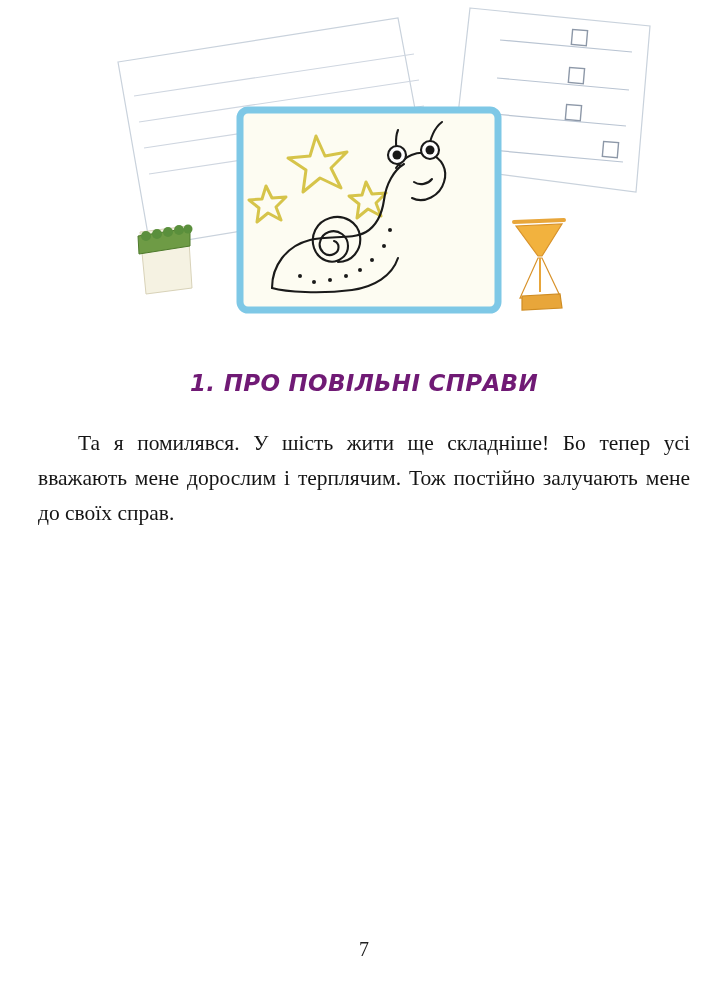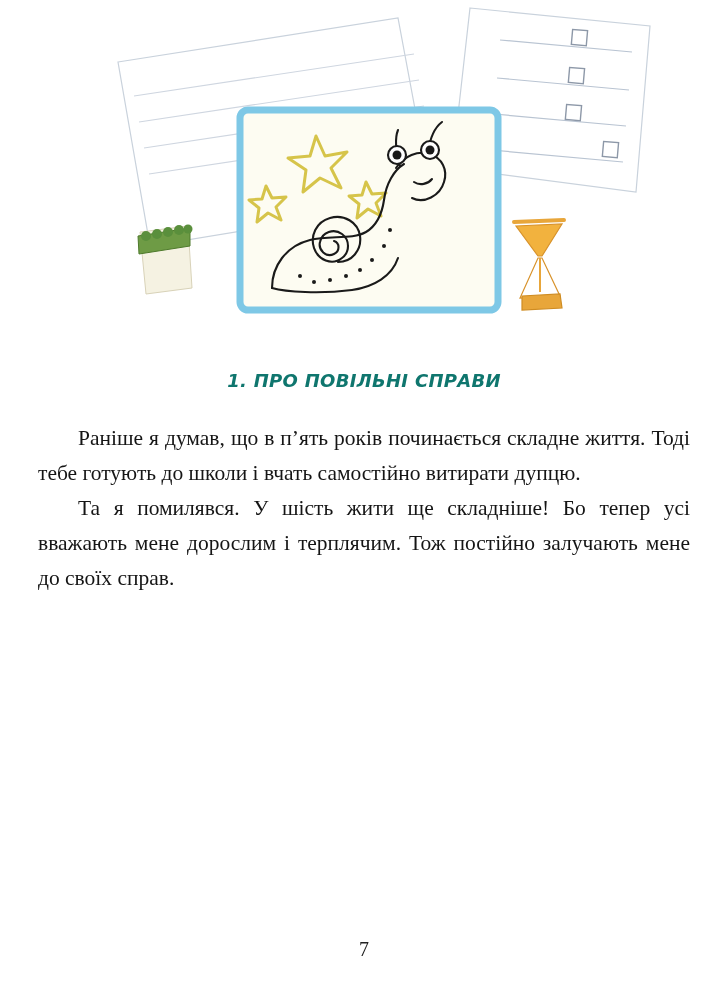--- a/index.html
+++ b/index.html
@@ -41,23 +41,23 @@
     left: 38px;
     top: 370px;
     width: 652px;
   }
 
   .chapter-title {
     text-align: center;
     font-family: "DejaVu Sans", sans-serif;
     font-weight: bold;
     font-style: italic;
-    font-size: 18px;
+    font-size: 23px;
     letter-spacing: 0.3px;
-    color: #0f766e;
+    color: #701a75;
     margin: 0 0 30px 0;
   }
 
   .para {
     font-size: 21.5px;
     line-height: 35px;
     text-align: justify;
     text-indent: 40px;
     margin: 0;
     color: #151515;
@@ -167,19 +167,18 @@
           <circle cx="372" cy="260" r="2"></circle>
           <circle cx="384" cy="246" r="2"></circle>
           <circle cx="390" cy="230" r="2"></circle>
         </g>
       </g>
     </svg>
   </div>
 
   <div class="text-block">
     <h1 class="chapter-title">1. ПРО ПОВІЛЬНІ СПРАВИ</h1>
-    <p class="para">Раніше я думав, що в п’ять років починається складне життя. Тоді тебе готують до школи і вчать самостійно витирати дупцю.</p>
     <p class="para">Та я помилявся. У шість жити ще складніше! Бо тепер усі вважають мене дорослим і терплячим. Тож постійно залучають мене до своїх справ.</p>
   </div>
 
   <div class="page-number">7</div>
 
 </div>
 
 </body></html>

